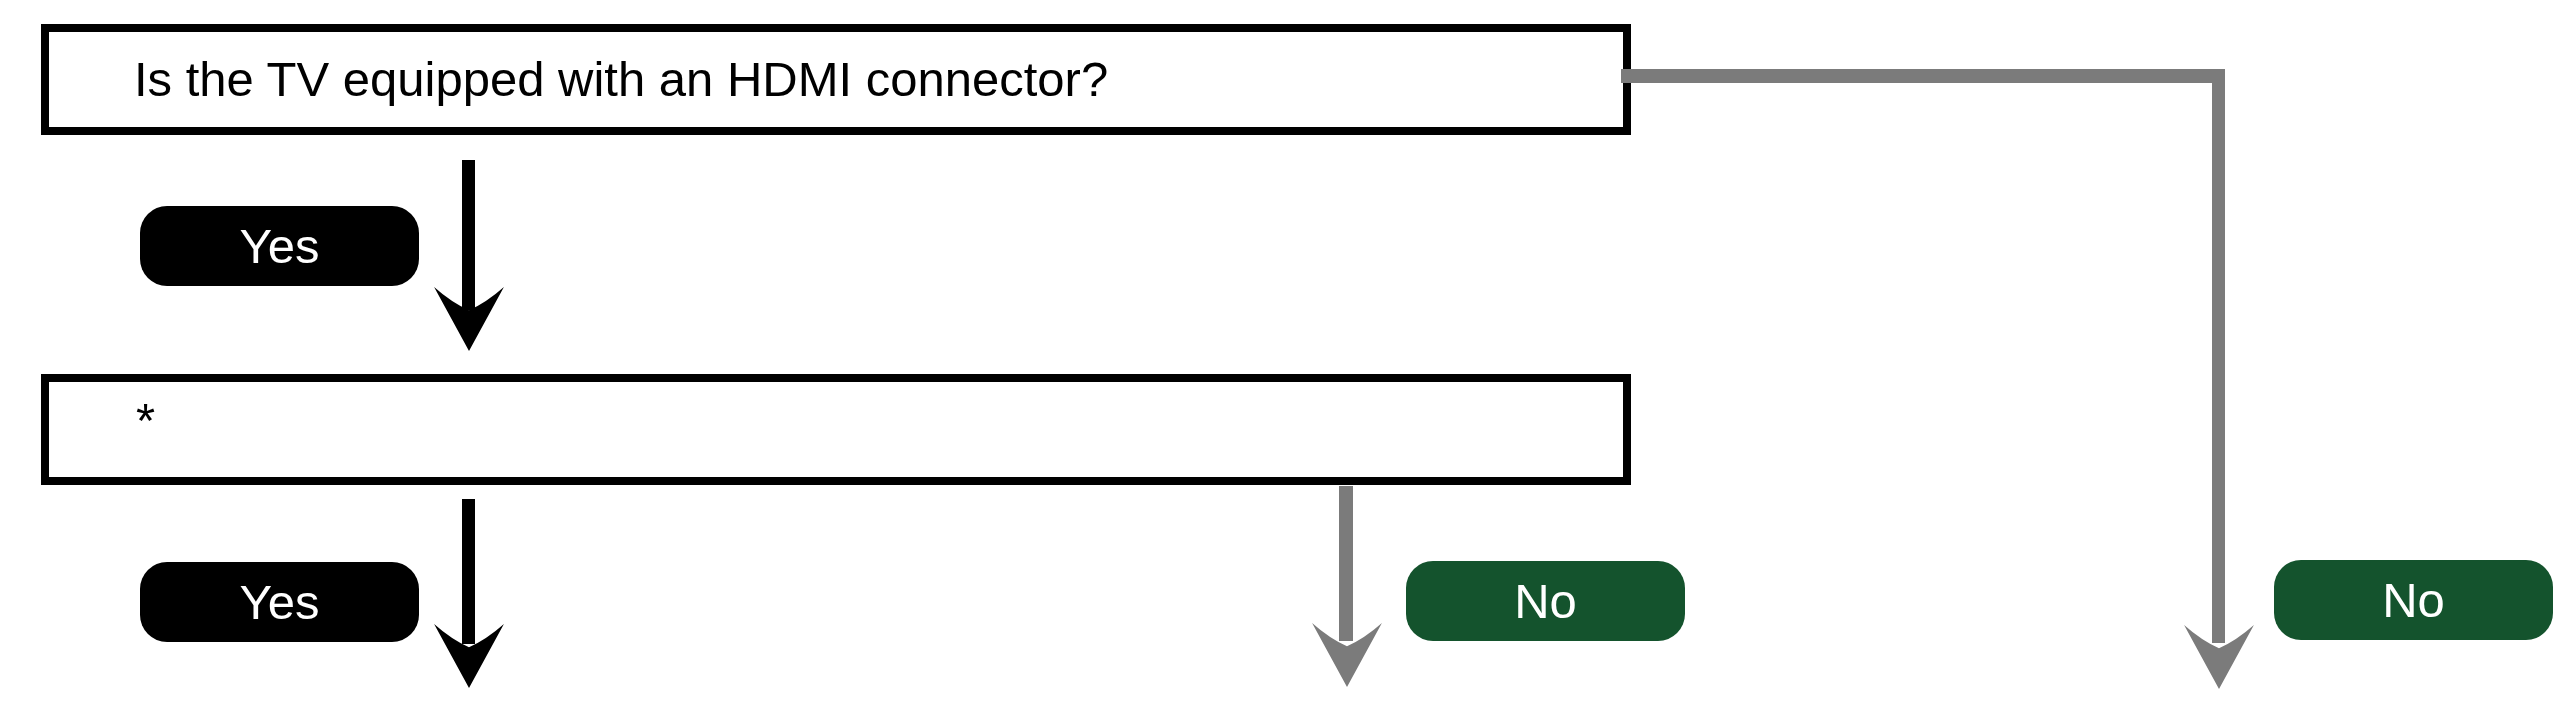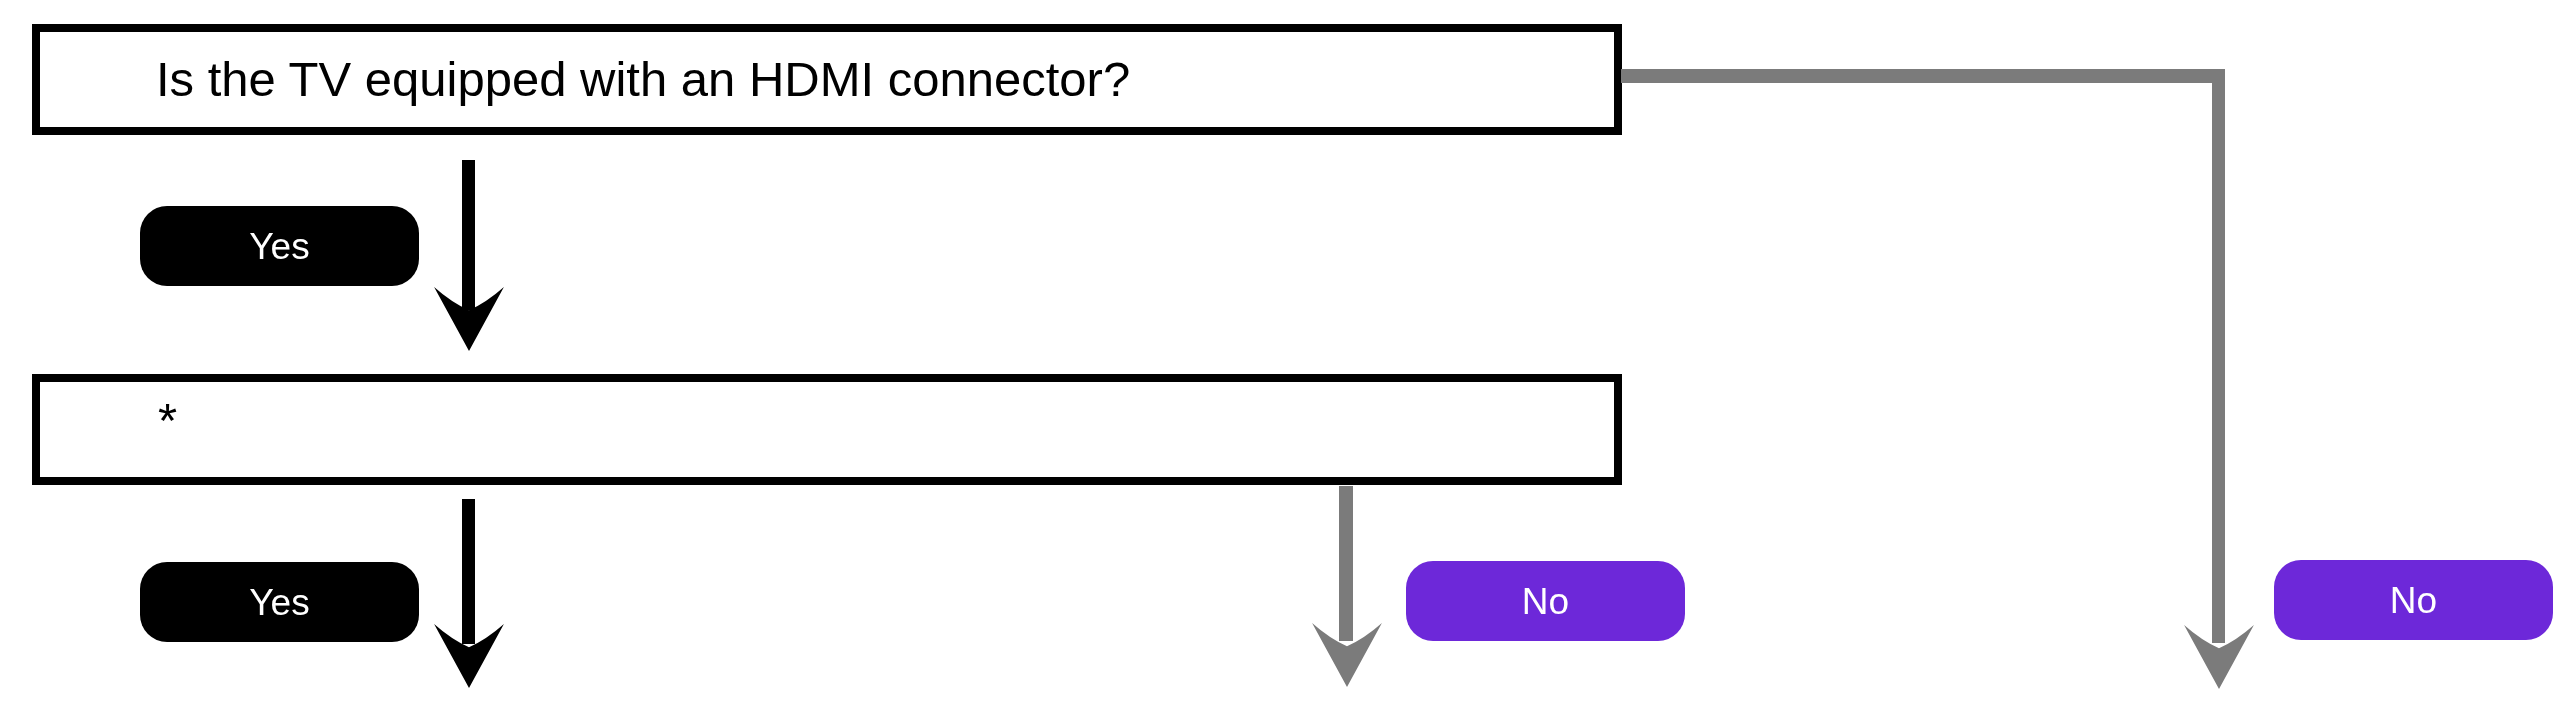--- a/index.html
+++ b/index.html
@@ -12,29 +12,29 @@
     width: 2576px;
     height: 704px;
     background: #ffffff;
     overflow: hidden;
     font-family: "Liberation Sans", "DejaVu Sans", sans-serif;
   }
 
   
   .qbox {
     position: absolute;
-    left: 32px;
+    left: 41px;
     width: 1590px;
     height: 111px;
     box-sizing: border-box;
     border: 8.7px solid #000000;
     background: #ffffff;
     display: flex;
     align-items: center;
-    padding-left: 116px;
+    padding-left: 85px;
     font-size: 49px;
     line-height: 1;
     color: #000000;
     white-space: nowrap;
   }
   .qbox.q1 { top: 24px; }
   .qbox.q2 { top: 374px; }
   .footnote-marker {
     font-size: 49px;
     position: relative;
@@ -44,26 +44,26 @@
 
   
   .badge {
     position: absolute;
     width: 279px;
     height: 80px;
     border-radius: 27px;
     display: flex;
     align-items: center;
     justify-content: center;
-    font-size: 37px;
+    font-size: 49px;
     line-height: 1;
     color: #ffffff;
   }
   .badge.yes { background: #000000; }
-  .badge.no  { background: #6d28d9; }
+  .badge.no  { background: #14532d; }
   .badge.yes1 { left: 140px; top: 206px; }
   .badge.yes2 { left: 140px; top: 562px; }
   .badge.no1  { left: 1406px; top: 561px; }
   .badge.no2  { left: 2274px; top: 560px; }
 
   
   .shaft {
     position: absolute;
   }
   .shaft.black { background: #000000; }

